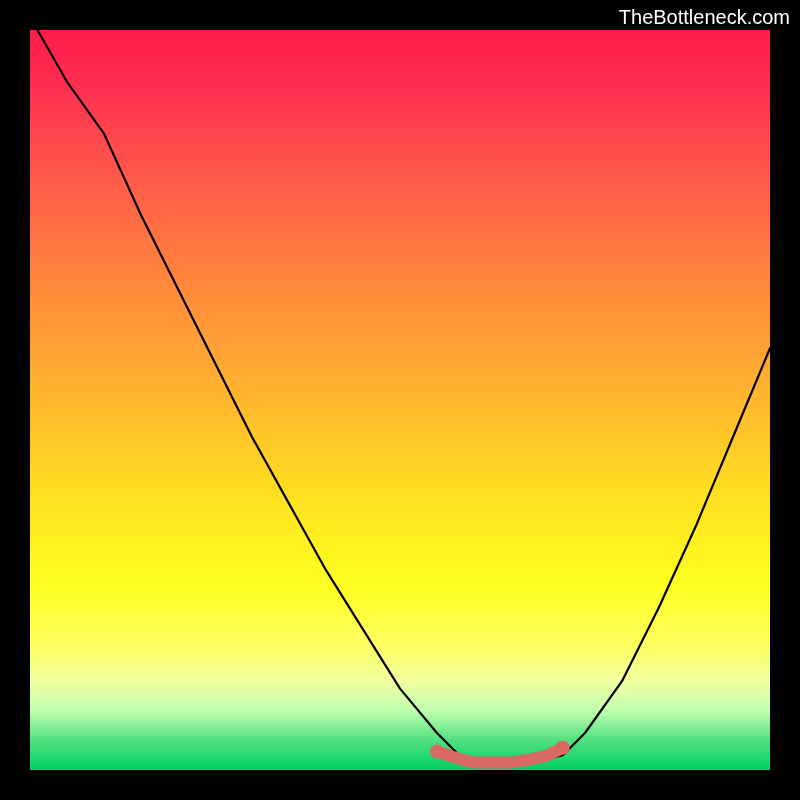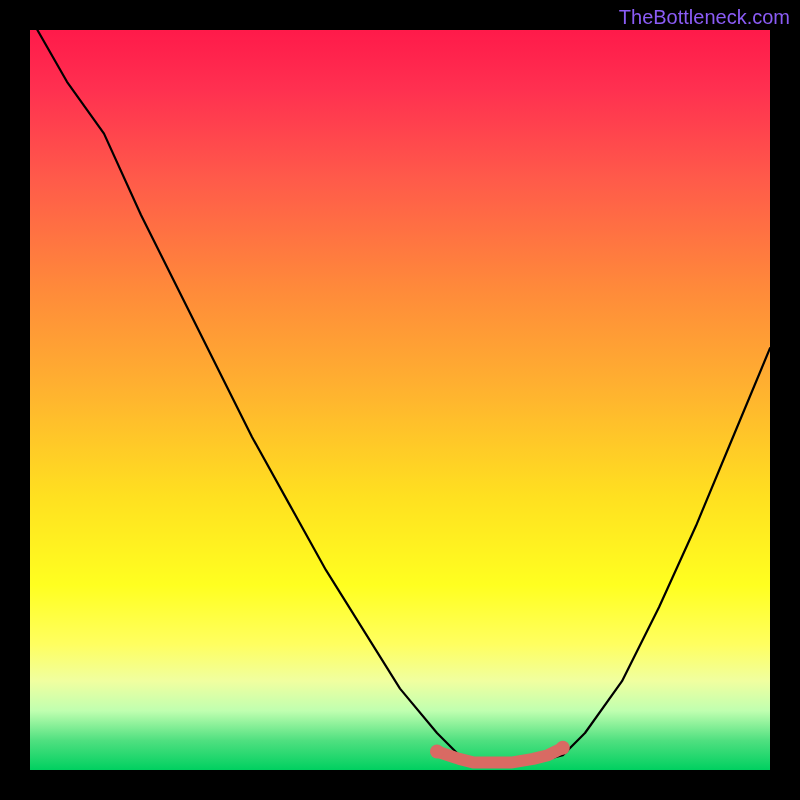--- a/index.html
+++ b/index.html
@@ -7,21 +7,21 @@
     width: 800px;
     height: 800px;
     background: #000;
     position: relative;
     font-family: Arial, sans-serif;
   }
   .watermark {
     position: absolute;
     top: 6px;
     right: 10px;
-    color: #8b5cf6;
+    color: #ffffff;
     font-size: 20px;
     font-weight: 500;
     z-index: 10;
   }
   .plot-area {
     position: absolute;
     left: 30px;
     top: 30px;
     width: 740px;
     height: 740px;

